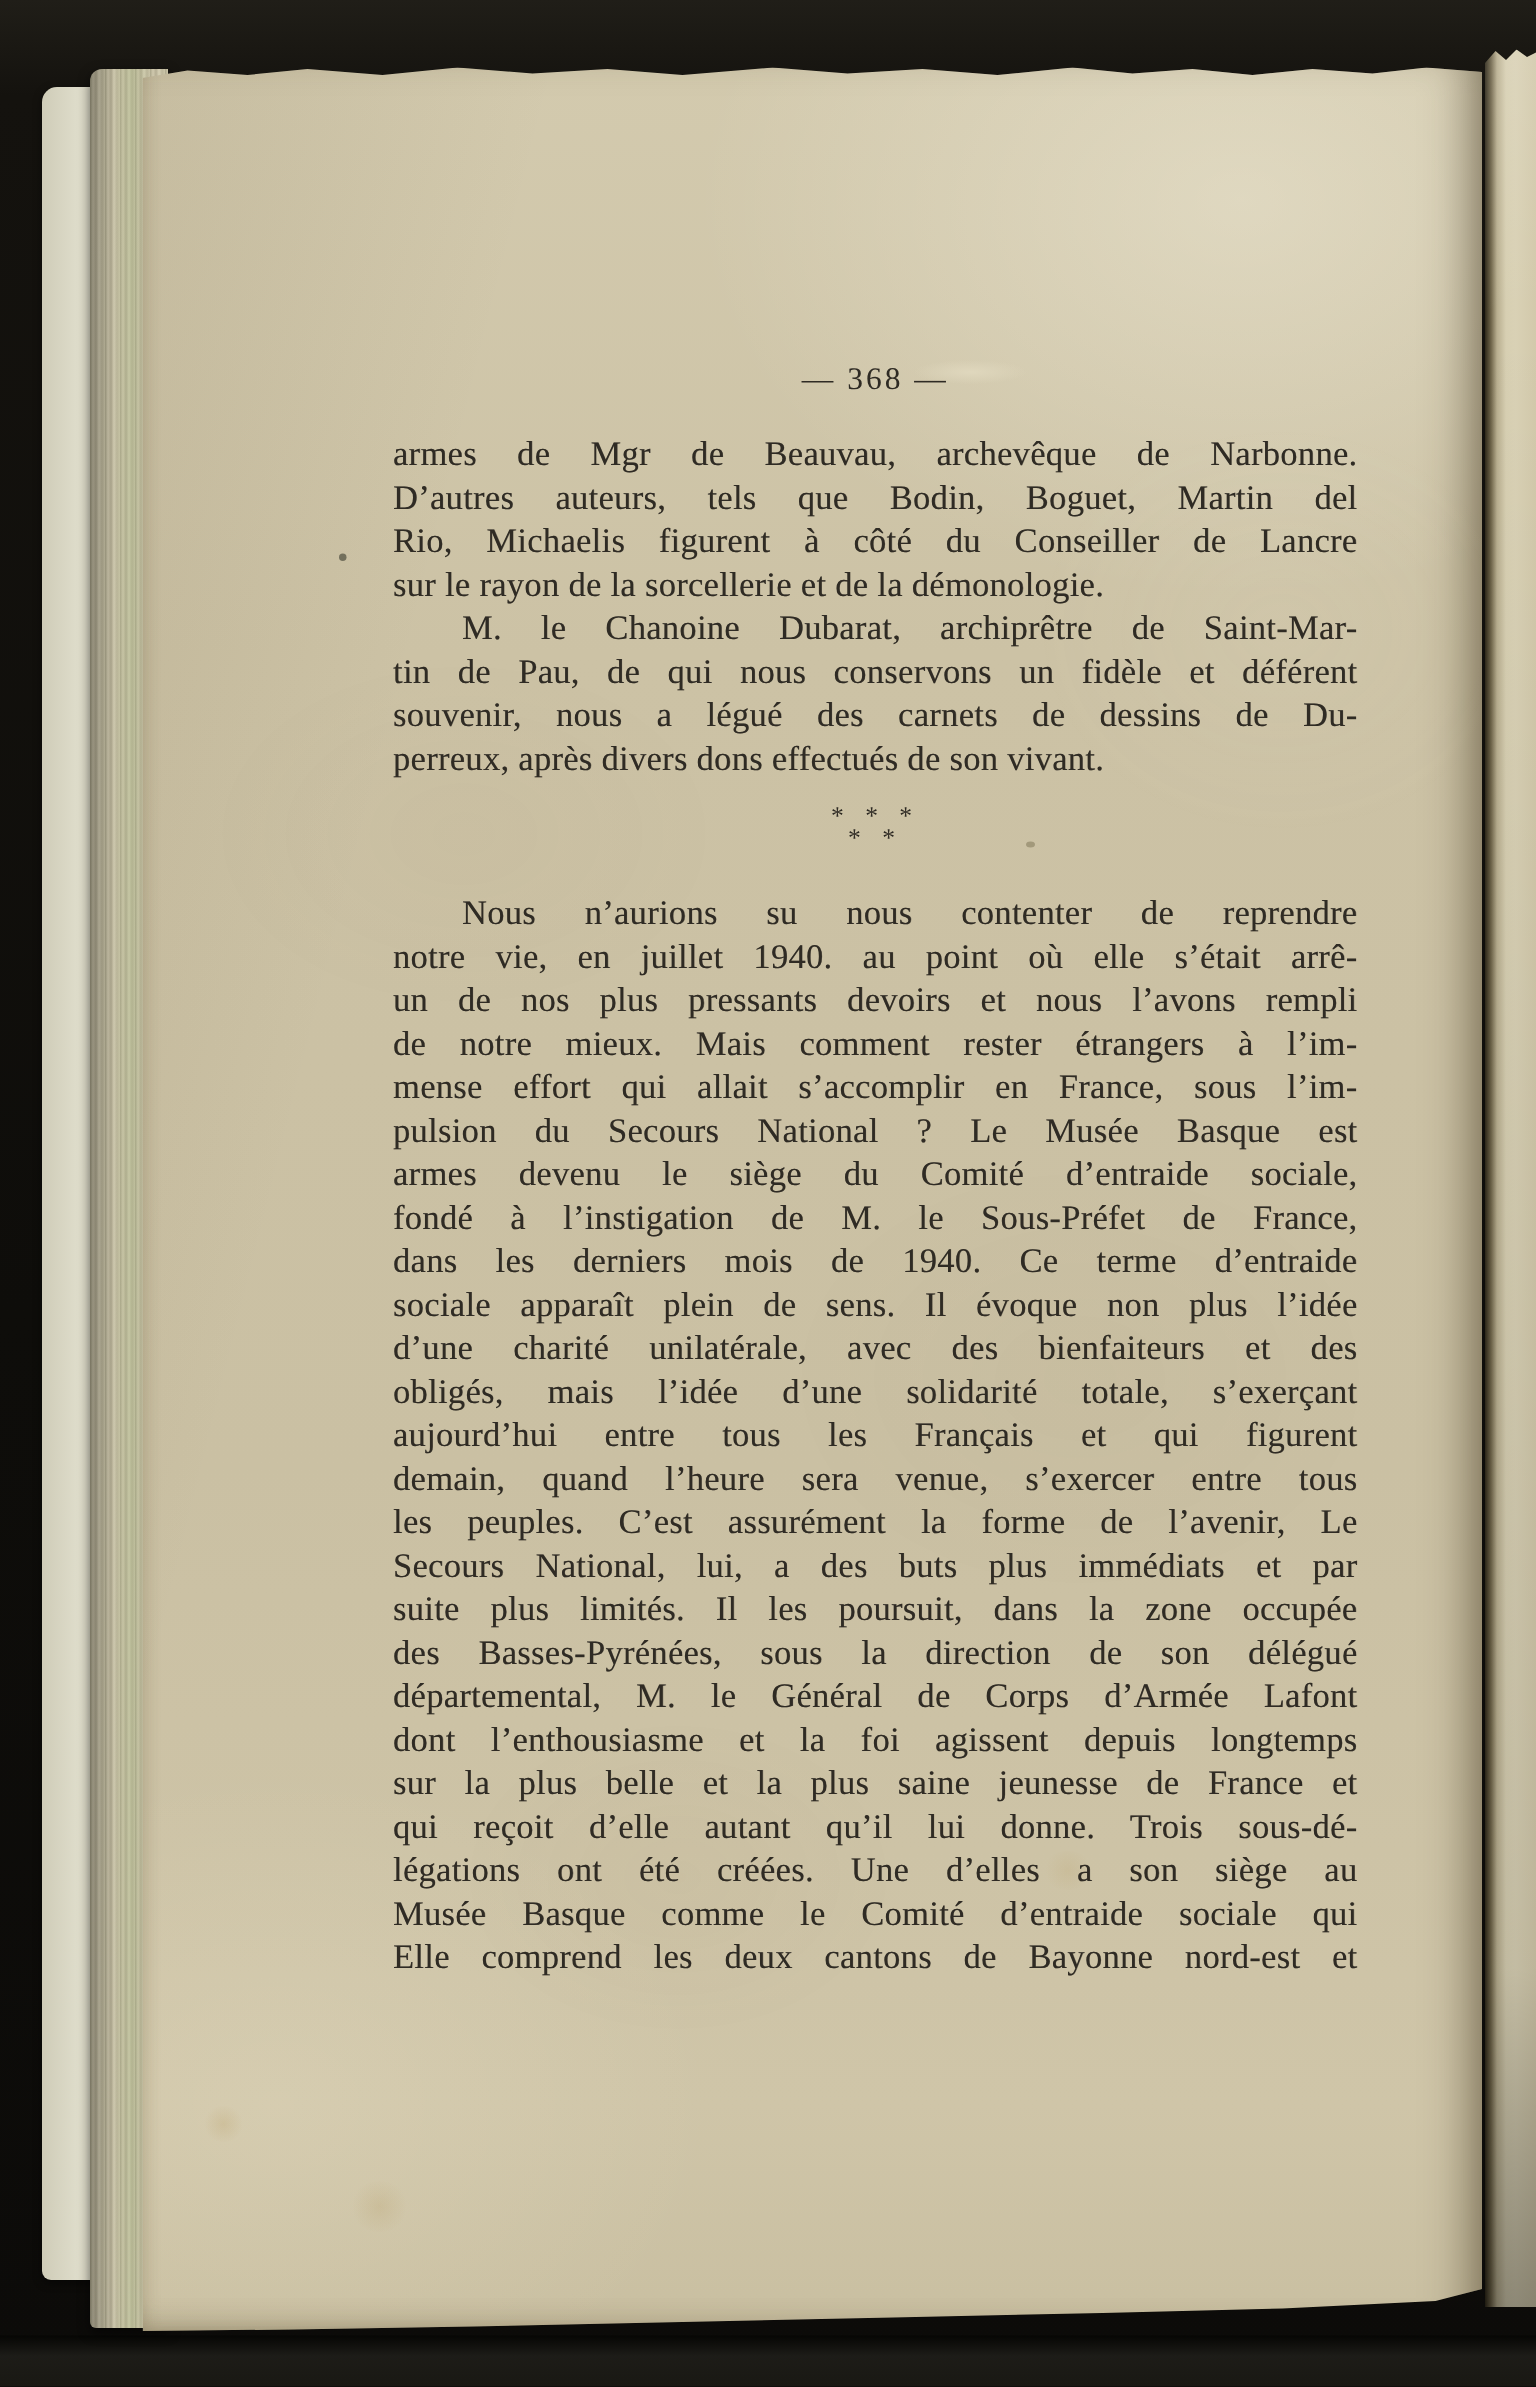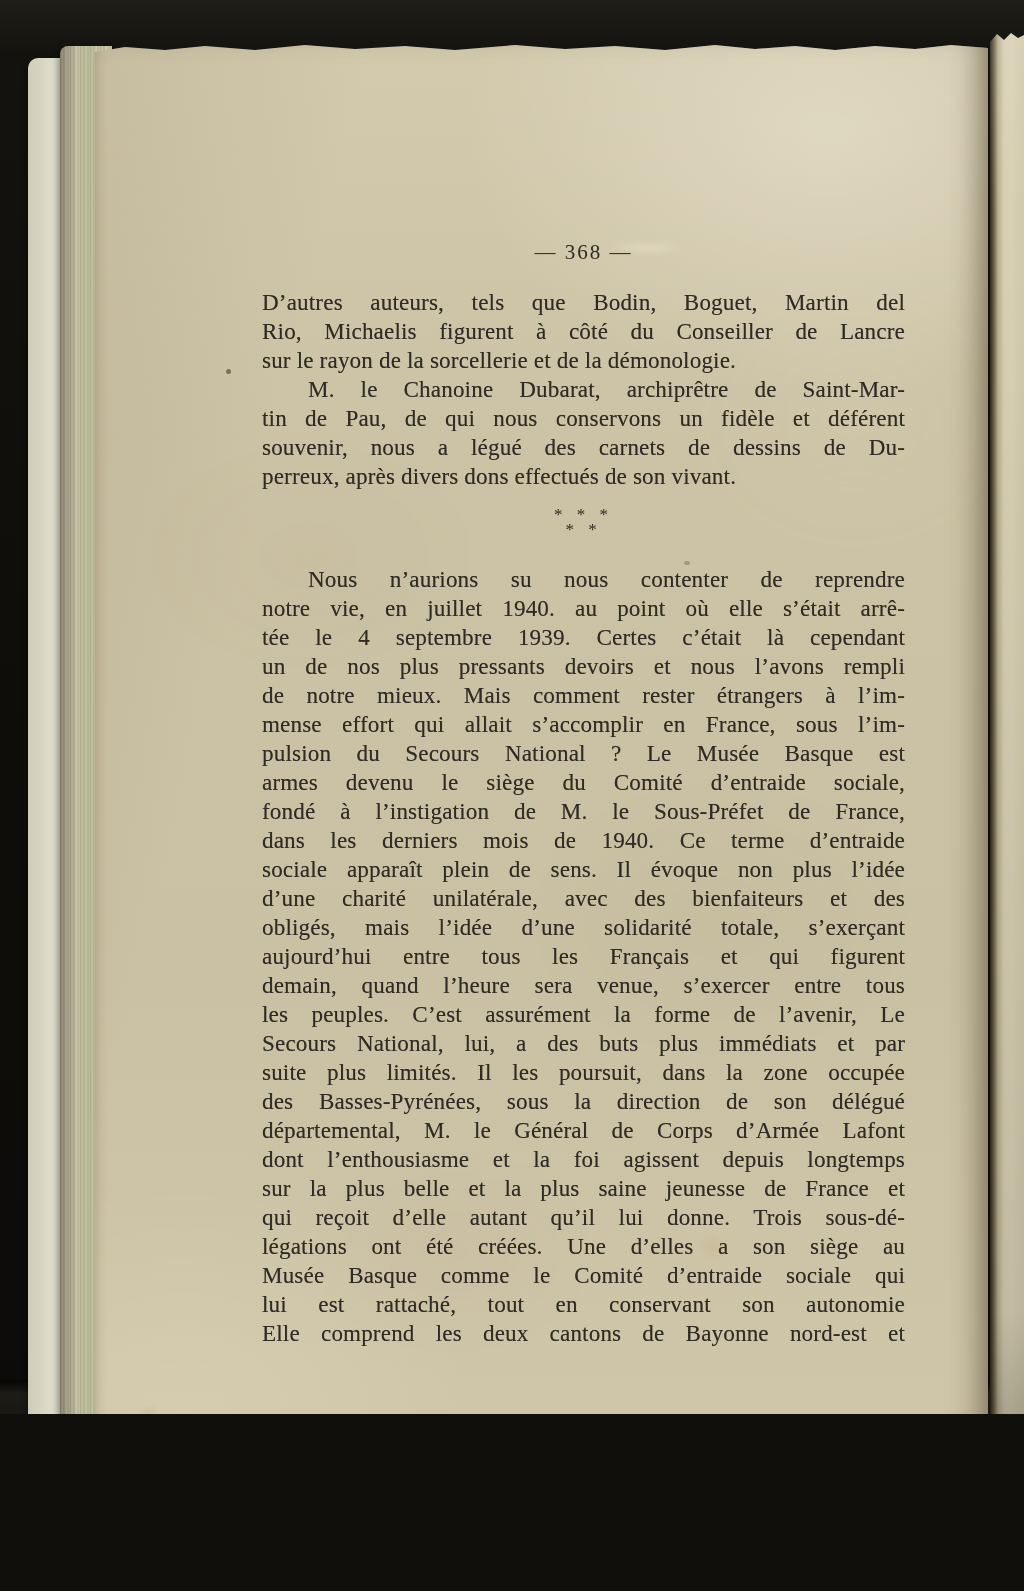--- a/index.html
+++ b/index.html
@@ -1,21 +1,21 @@
 <!DOCTYPE html>
 <html><head>
 <meta charset="utf-8">
 <style>
   html,body{margin:0;padding:0;}
   body{
     width:1024px;height:1591px;
     background:#100f0c;
     font-family:"Liberation Serif","DejaVu Serif",serif;
   }
-  .scene{position:relative;width:1024px;height:1414px;overflow:hidden;
+  .scene{position:relative;width:1024px;height:1591px;overflow:hidden;
     background:linear-gradient(180deg,#201e18 0%,#14120e 4%,#0e0d0a 55%,#0c0b09 100%);}
   
   .bg-bottom{position:absolute;left:0;right:0;bottom:0;height:34px;
     background:linear-gradient(180deg,#060604,#1d1c18 40%,#191813);}
   
   .under-page{position:absolute;left:28px;top:58px;width:58px;height:1462px;
     background:linear-gradient(90deg,#cfccb8,#dedcca 40%,#d8d5c1);
     border-radius:10px 0 0 6px;
     box-shadow:0 2px 6px rgba(0,0,0,0.5);}
   
@@ -100,41 +100,41 @@
     <div class="speck-rio"></div>
     <div class="speck-sep"></div>
     <div class="stain-a"></div>
     <div class="stain-b"></div>
     <div class="stain-c"></div>
 
     <div class="content">
       <div class="page-number">— 368 —</div>
 
       <div class="para first">
+          <div class="line">armes de Mgr de Beauvau, archevêque de Narbonne.</div>
           <div class="line">D’autres auteurs, tels que Bodin, Boguet, Martin del</div>
           <div class="line">Rio, Michaelis figurent à côté du Conseiller de Lancre</div>
           <div class="line last">sur le rayon de la sorcellerie et de la démonologie.</div>
         </div>
 
       <div class="para indented">
           <div class="line">M. le Chanoine Dubarat, archiprêtre de Saint-Mar-</div>
           <div class="line">tin de Pau, de qui nous conservons un fidèle et déférent</div>
           <div class="line">souvenir, nous a légué des carnets de dessins de Du-</div>
           <div class="line last">perreux, après divers dons effectués de son vivant.</div>
         </div>
 
       <div class="separator">
         <div>* * *</div>
         <div>* *</div>
       </div>
 
       <div class="para indented">
           <div class="line">Nous n’aurions su nous contenter de reprendre</div>
           <div class="line">notre vie, en juillet 1940. au point où elle s’était arrê-</div>
-          <div class="line">tée le 4 septembre 1939.  Certes c’était là cependant</div>
           <div class="line">un de nos plus pressants devoirs et nous l’avons rempli</div>
           <div class="line">de notre mieux. Mais comment rester étrangers à l’im-</div>
           <div class="line">mense effort qui allait s’accomplir en France, sous l’im-</div>
           <div class="line">pulsion du Secours National ?  Le Musée Basque est</div>
           <div class="line">armes devenu le siège du Comité d’entraide sociale,</div>
           <div class="line">fondé à l’instigation de M. le Sous-Préfet de France,</div>
           <div class="line">dans les derniers mois de 1940.  Ce terme d’entraide</div>
           <div class="line">sociale apparaît plein de sens. Il évoque non plus l’idée</div>
           <div class="line">d’une charité unilatérale, avec des bienfaiteurs et des</div>
           <div class="line">obligés, mais l’idée d’une solidarité totale, s’exerçant</div>
@@ -143,18 +143,17 @@
           <div class="line">les peuples.  C’est assurément la forme de l’avenir, Le</div>
           <div class="line">Secours National, lui, a des buts plus immédiats et par</div>
           <div class="line">suite plus limités. Il les poursuit, dans la zone occupée</div>
           <div class="line">des Basses-Pyrénées, sous la direction de son délégué</div>
           <div class="line">départemental, M. le Général de Corps d’Armée Lafont</div>
           <div class="line">dont l’enthousiasme et la foi agissent depuis longtemps</div>
           <div class="line">sur la plus belle et la plus saine jeunesse de France et</div>
           <div class="line">qui reçoit d’elle autant qu’il lui donne. Trois sous-dé-</div>
           <div class="line">légations ont été créées.  Une  d’elles a son siège au</div>
           <div class="line">Musée Basque comme le Comité d’entraide sociale qui</div>
-          <div class="line">lui est rattaché,  tout  en  conservant son autonomie</div>
           <div class="line">Elle comprend les deux cantons de Bayonne nord-est et</div>
         </div>
     </div>
   </div>
 </div>
 
 </body></html>

